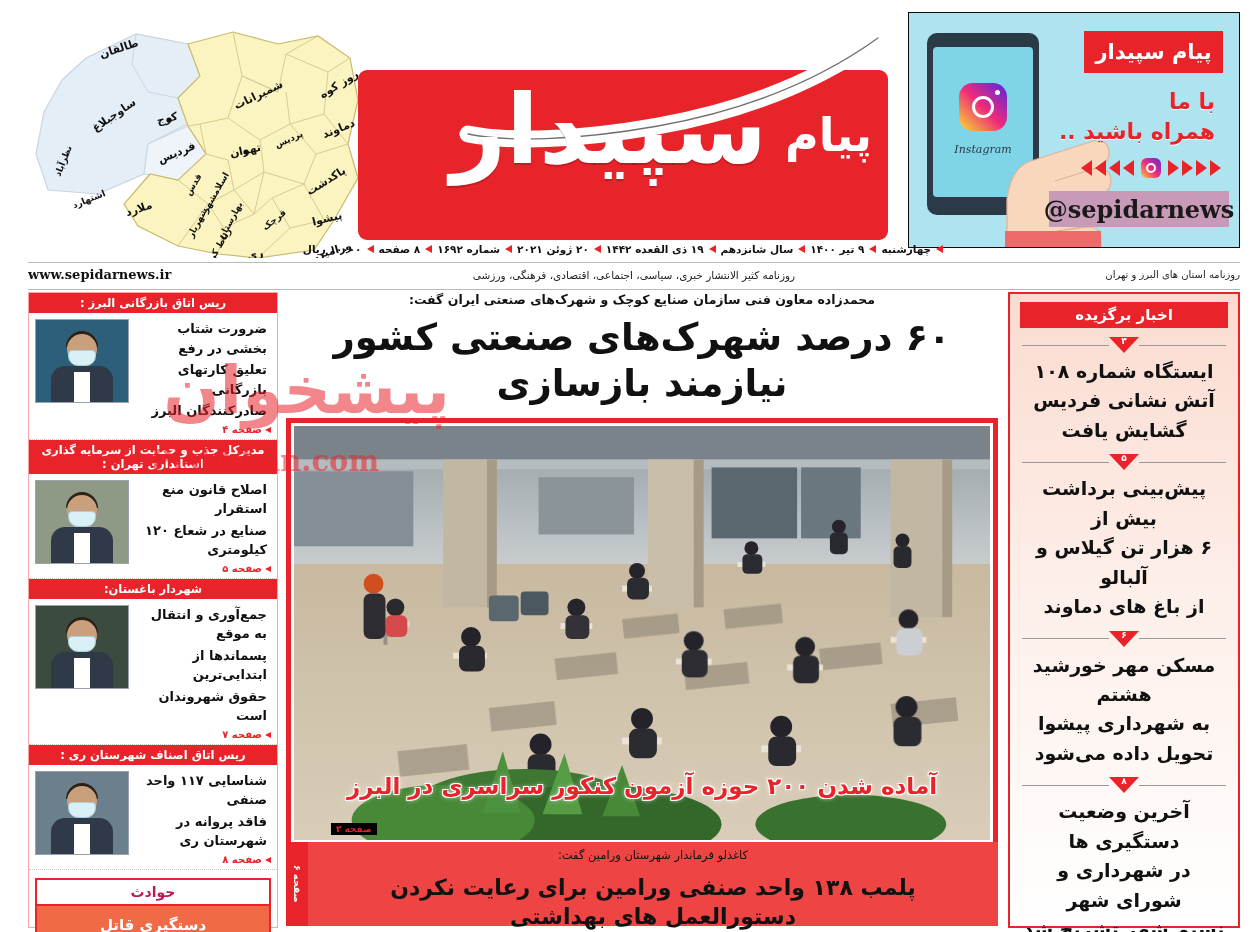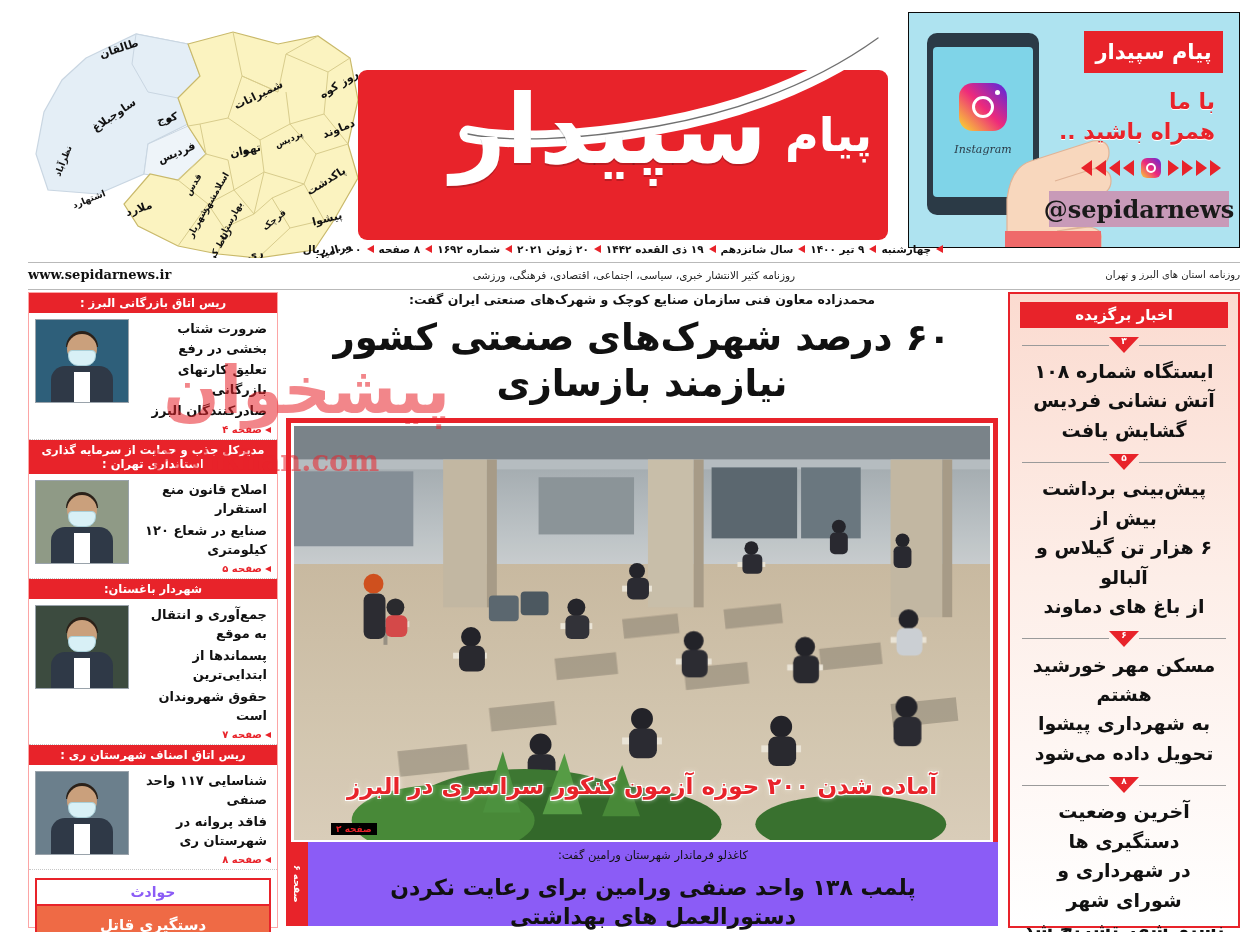--- a/index.html
+++ b/index.html
@@ -107,21 +107,21 @@
     border-radius:50%;background:#caa07c;top:14px;}
   .th-hair{position:absolute;left:50%;transform:translateX(-50%);width:32px;height:16px;
     border-radius:16px 16px 0 0;background:#2b2119;top:11px;}
   .th-mask{position:absolute;left:50%;transform:translateX(-50%);width:26px;height:14px;
     border-radius:4px 4px 10px 10px;background:#d8f0f6;top:30px;border:1px solid #a9cfd8;}
   .th-body{position:absolute;left:50%;transform:translateX(-50%);width:62px;height:36px;
     border-radius:14px 14px 0 0;background:#2f3947;bottom:0;}
   .th-shirt{position:absolute;left:50%;transform:translateX(-50%);width:16px;height:30px;background:#fff;bottom:0;}
 
   .hawadeth{margin:8px 6px 6px 6px;border:2px solid #e8232a;}
-  .hawadeth-title{background:#fff;color:#8b5cf6;font-weight:700;font-size:14px;text-align:center;padding:4px;
+  .hawadeth-title{background:#fff;color:#be185d;font-weight:700;font-size:14px;text-align:center;padding:4px;
     border-bottom:2px solid #e8232a;direction:rtl;}
   .hawadeth-box{background:#ef6a45;padding:8px 8px 6px 8px;direction:rtl;text-align:center;}
   .hawadeth-h{color:#fff;font-weight:700;font-size:15px;line-height:1.55;margin:0 0 6px 0;direction:rtl;}
 
   
   .center-col{position:absolute;left:286px;top:0;width:712px;height:636px;}
   .lead-over{text-align:center;font-size:12.5px;color:#111;direction:rtl;margin:0 0 8px 0;font-weight:600;}
   .lead-head{text-align:center;font-size:37px;font-weight:700;color:#111;direction:rtl;line-height:1.25;
     margin:0 0 10px 0;font-family:"DejaVu Sans",sans-serif;letter-spacing:-0.5px;}
 
@@ -131,21 +131,21 @@
   .photo-caption{position:absolute;left:0;right:0;bottom:44px;text-align:center;
     font-size:23px;font-weight:700;color:#e8232a;direction:rtl;
     text-shadow:-1px -1px 0 #fff,1px -1px 0 #fff,-1px 1px 0 #fff,1px 1px 0 #fff,0 0 5px #fff;
     font-family:"DejaVu Sans",sans-serif;}
   .photo-page{position:absolute;left:8px;bottom:8px;background:#000000;padding:1px 5px;font-size:9px;
     font-weight:700;color:#e8232a;direction:rtl;margin-left:32px;}
 
   .bottom-story{position:absolute;left:0;top:550px;width:712px;height:84px;display:flex;flex-direction:row-reverse;}
   .bs-tab{width:22px;background:#e8232a;color:#fff;display:flex;align-items:center;justify-content:center;}
   .bs-tab span{writing-mode:vertical-rl;font-size:9.5px;font-weight:700;direction:rtl;}
-  .bs-main{flex:1;background:#8b5cf6;padding:6px 6px;box-sizing:border-box;}
+  .bs-main{flex:1;background:#ef4444;padding:6px 6px;box-sizing:border-box;}
   .bs-over{text-align:center;font-size:11.5px;color:#111;direction:rtl;margin:0 0 6px 0;}
   .bs-head{text-align:center;font-size:22px;font-weight:700;color:#111;direction:rtl;margin:12px;line-height:1.3;}
 
   
   .right-col{position:absolute;right:10px;top:0;width:232px;height:636px;
     border:2px solid #e8232a;box-sizing:border-box;
     background:linear-gradient(180deg,#fbdbd0 0%,#fdeee8 45%,#ffffff 100%);}
   .rc-title{margin:8px 10px 0 10px;background:#e8232a;color:#fff;text-align:center;font-weight:700;
     font-size:15px;padding:4px 0;direction:rtl;}
   .rc-item{padding:0 12px;direction:rtl;text-align:center;}

